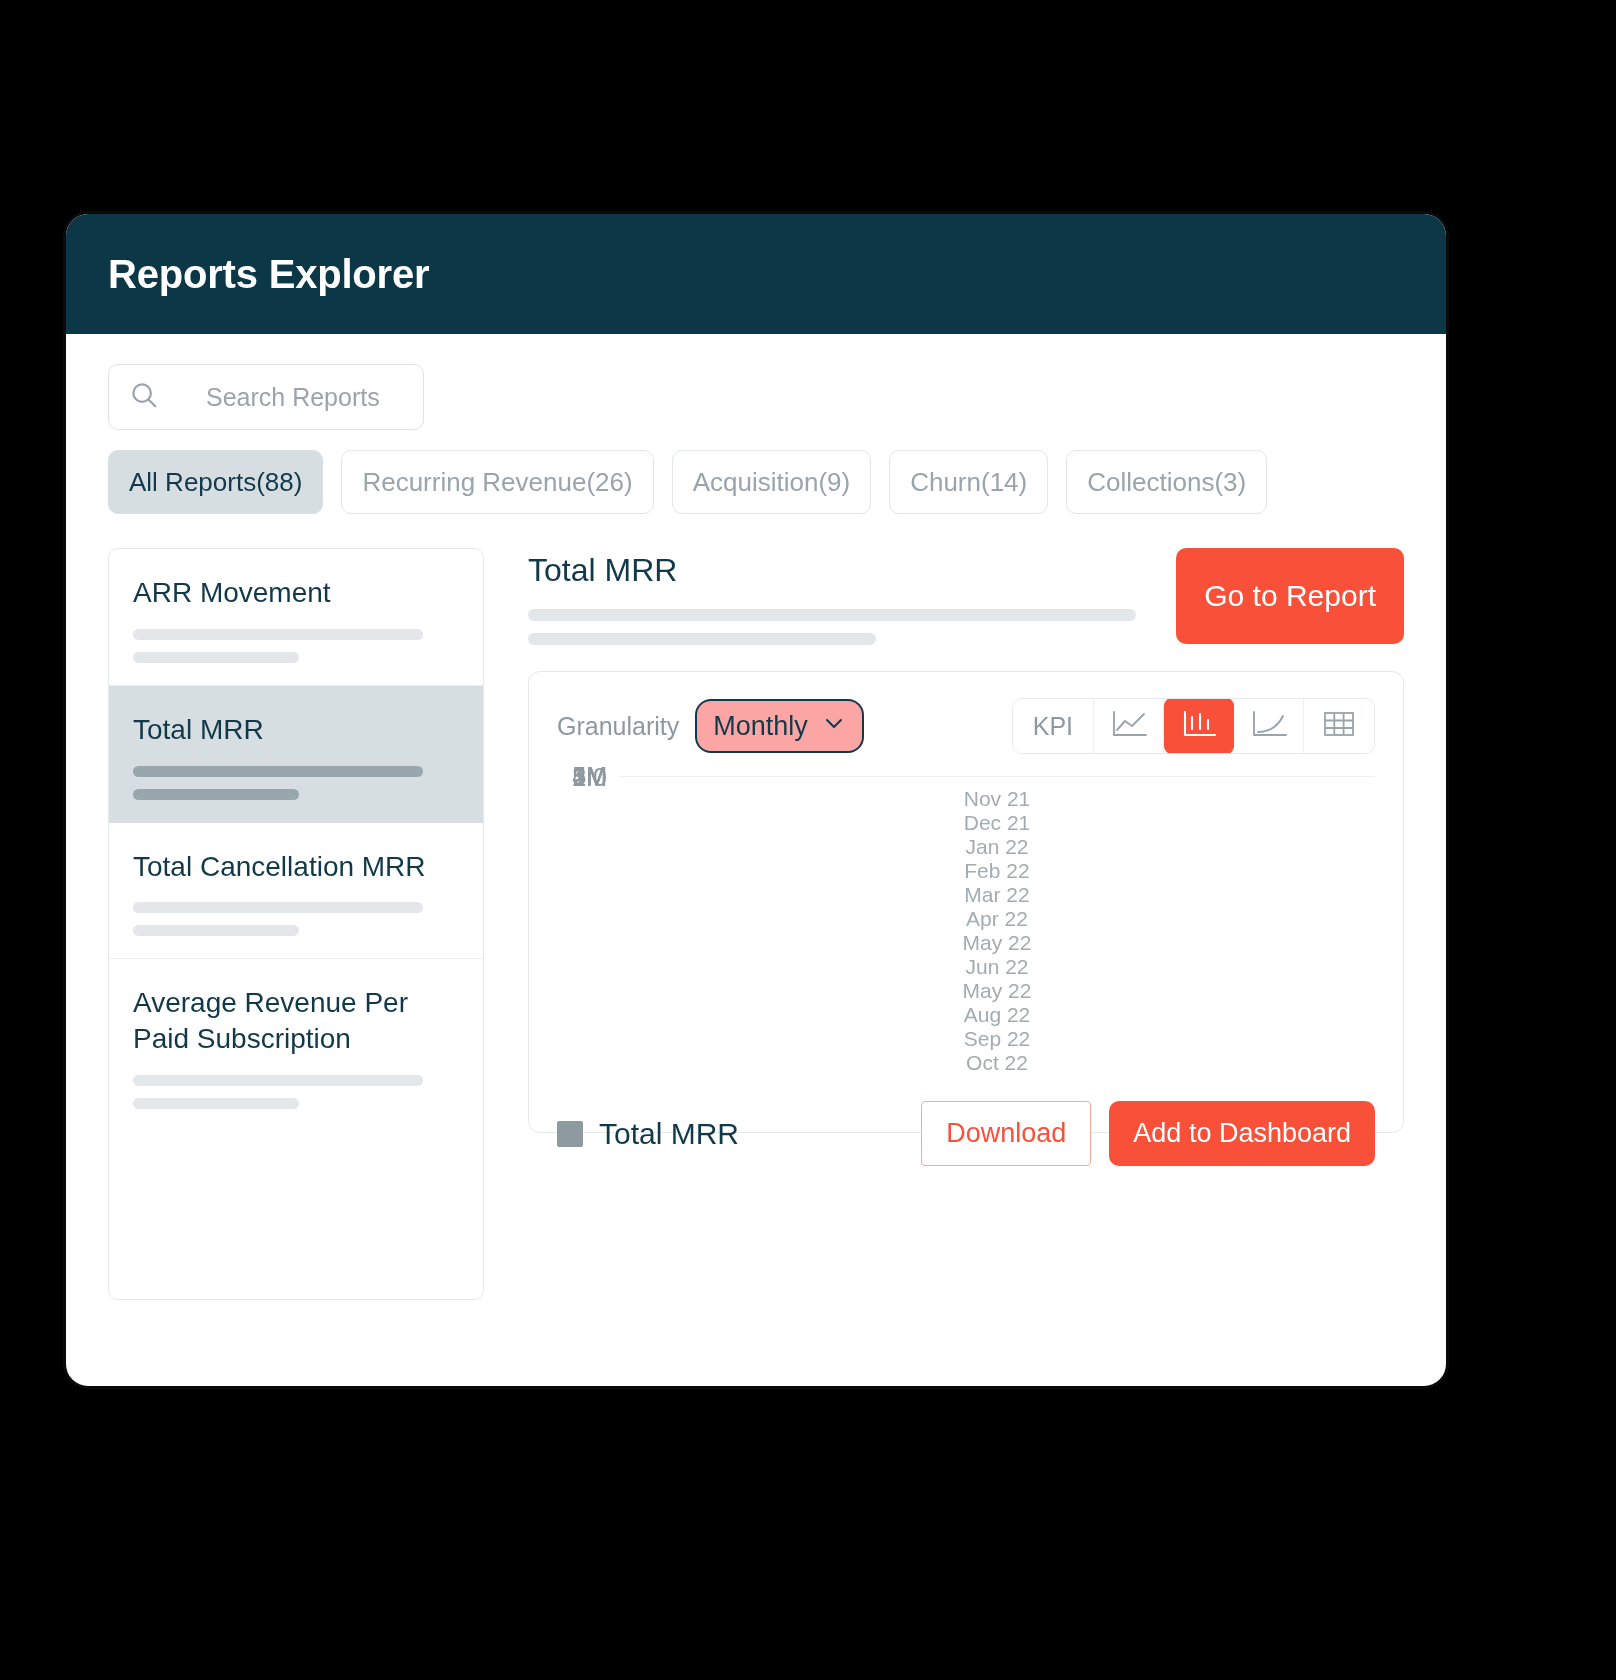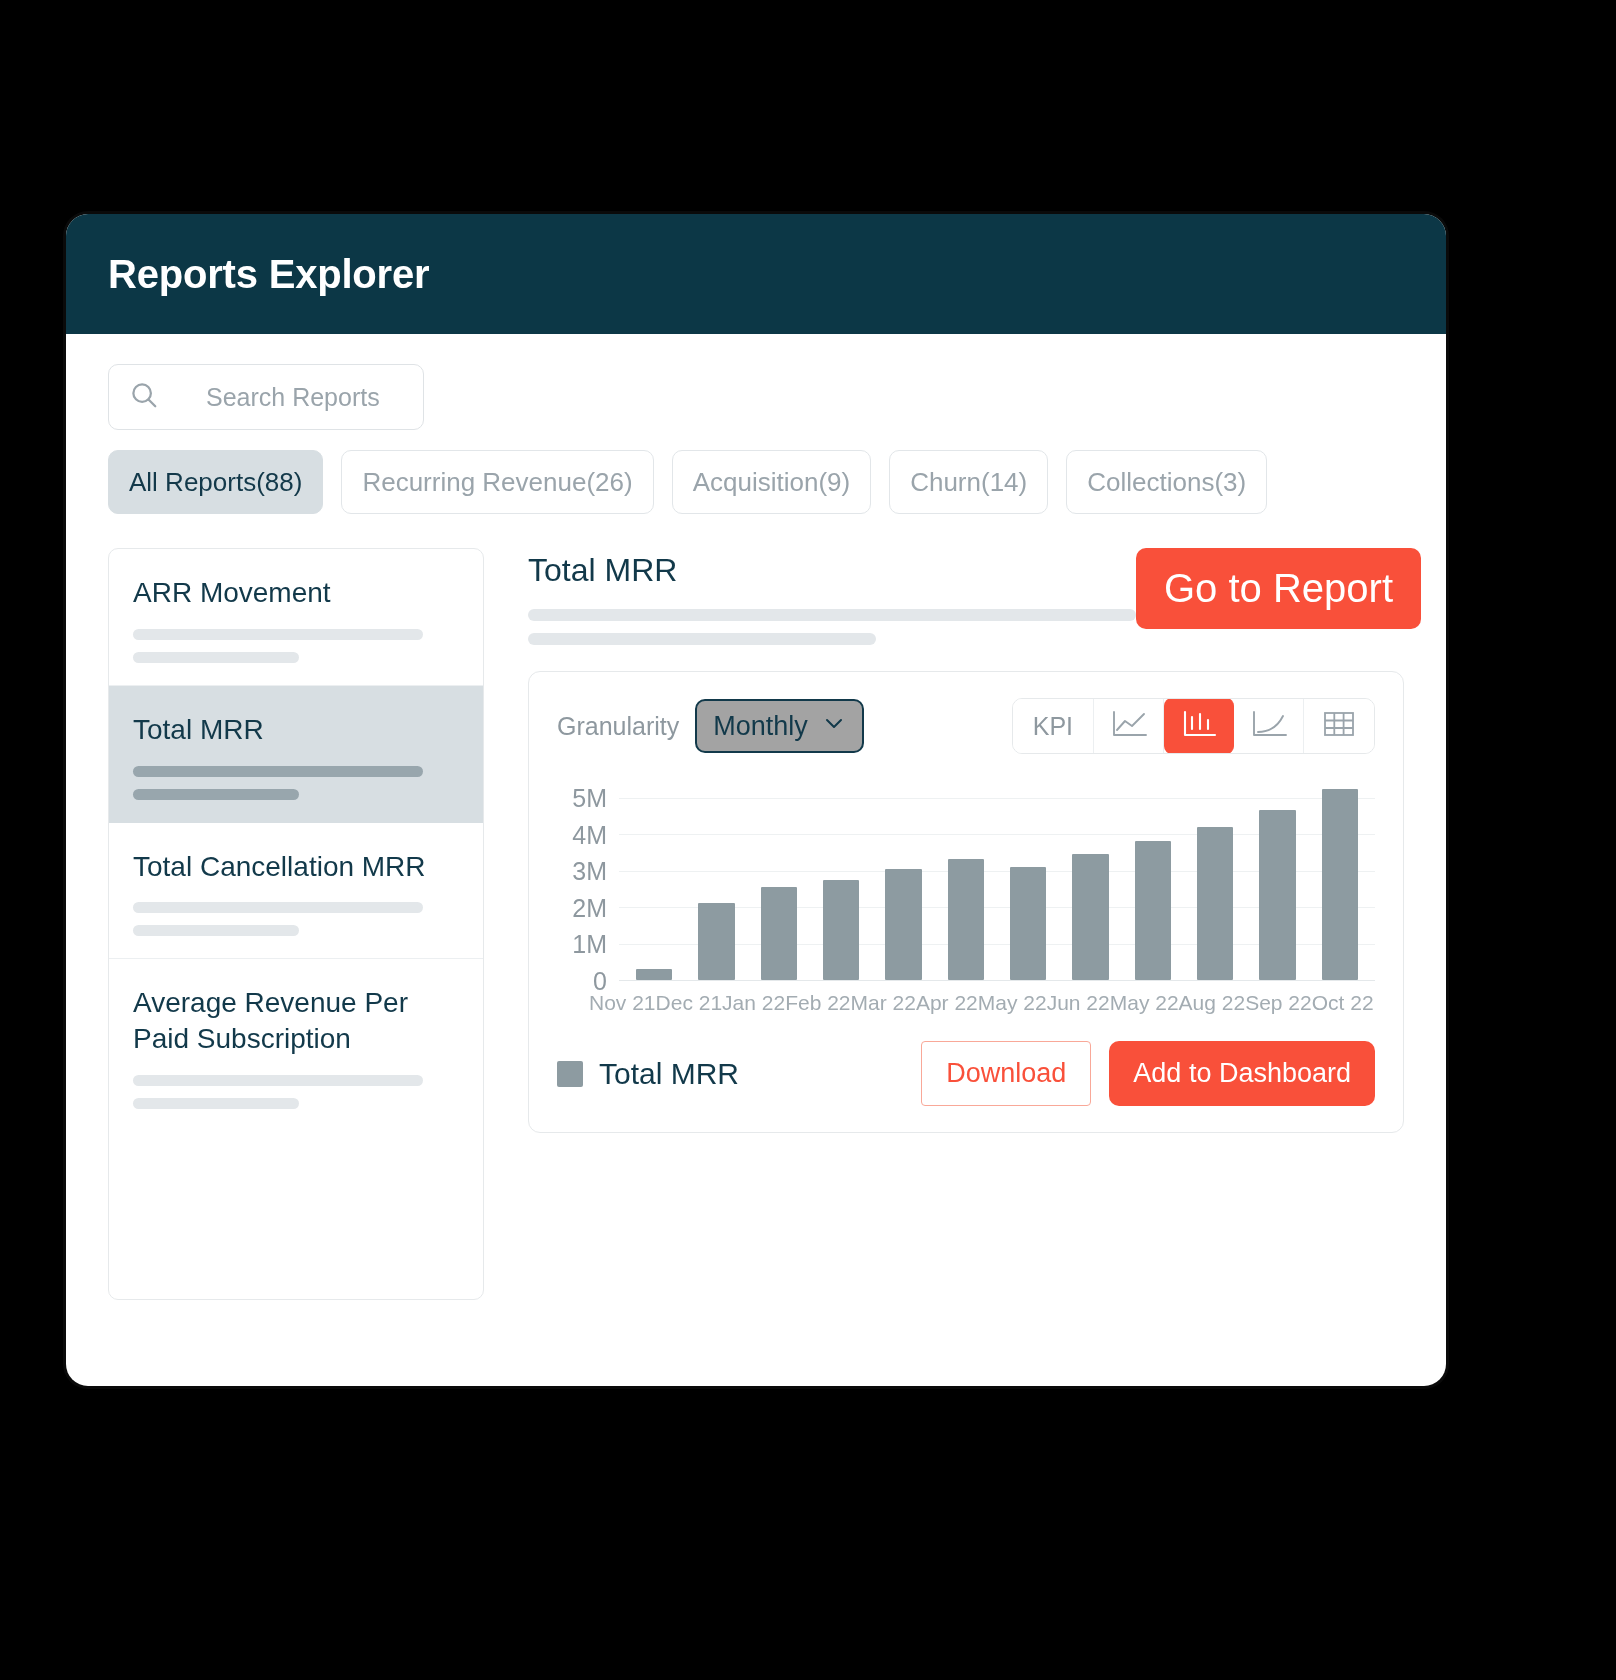--- a/index.html
+++ b/index.html
@@ -131,22 +131,22 @@
     color: #12394a;
     margin-bottom: 20px;
   }
   .chart-head-left .skel.hl-long { width: 608px; height: 12px; }
   .chart-head-left .skel.hl-short { width: 348px; height: 12px; }
   .btn-primary {
     background: #f9503a;
     color: #ffffff;
     border: none;
     border-radius: 10px;
-    font-size: 40px;
-    padding: 18px 28px;
+    font-size: 30px;
+    padding: 31px 28px;
     cursor: pointer;
     font-family: inherit;
     white-space: nowrap;
   }
 
   
   .chart-card {
     margin-top: 26px;
     border: 1.5px solid #e6e9eb;
     border-radius: 12px;
@@ -160,27 +160,27 @@
     display: flex;
     align-items: center;
     justify-content: space-between;
   }
   .granularity {
     display: flex; align-items: center; gap: 16px;
   }
   .granularity-label { font-size: 25px; color: #8e989f; }
   .granularity-select {
     border: 2px solid #12394a;
-    border-radius: 10px;
+    border-radius: 16px;
     height: 54px;
     padding: 0 16px;
     display: flex; align-items: center; gap: 14px;
     font-size: 27px;
     color: #12394a;
-    background: #a3a3a3;
+    background: #fca5a5;
     cursor: pointer;
   }
   .view-switch {
     display: flex;
     align-items: center;
     border: 1.5px solid #e6e9eb;
     border-radius: 10px;
     height: 56px;
     overflow: hidden;
     background: #fff;
@@ -250,23 +250,24 @@
     align-items: center;
     height: 100%;
   }
   .bar {
     width: 58%;
     background: #8d9ba1;
     border-radius: 1px;
   }
   .x-axis {
     display: flex;
-    margin-left: 28px;
+    margin-left: 62px;
     padding: 0 4px;
     margin-top: 10px;
+    flex-direction: column;
   }
   .x-tick {
     flex: 1 1 0;
     text-align: center;
     font-size: 21px;
     color: #a3acb2;
     white-space: nowrap;
   }
 
   

